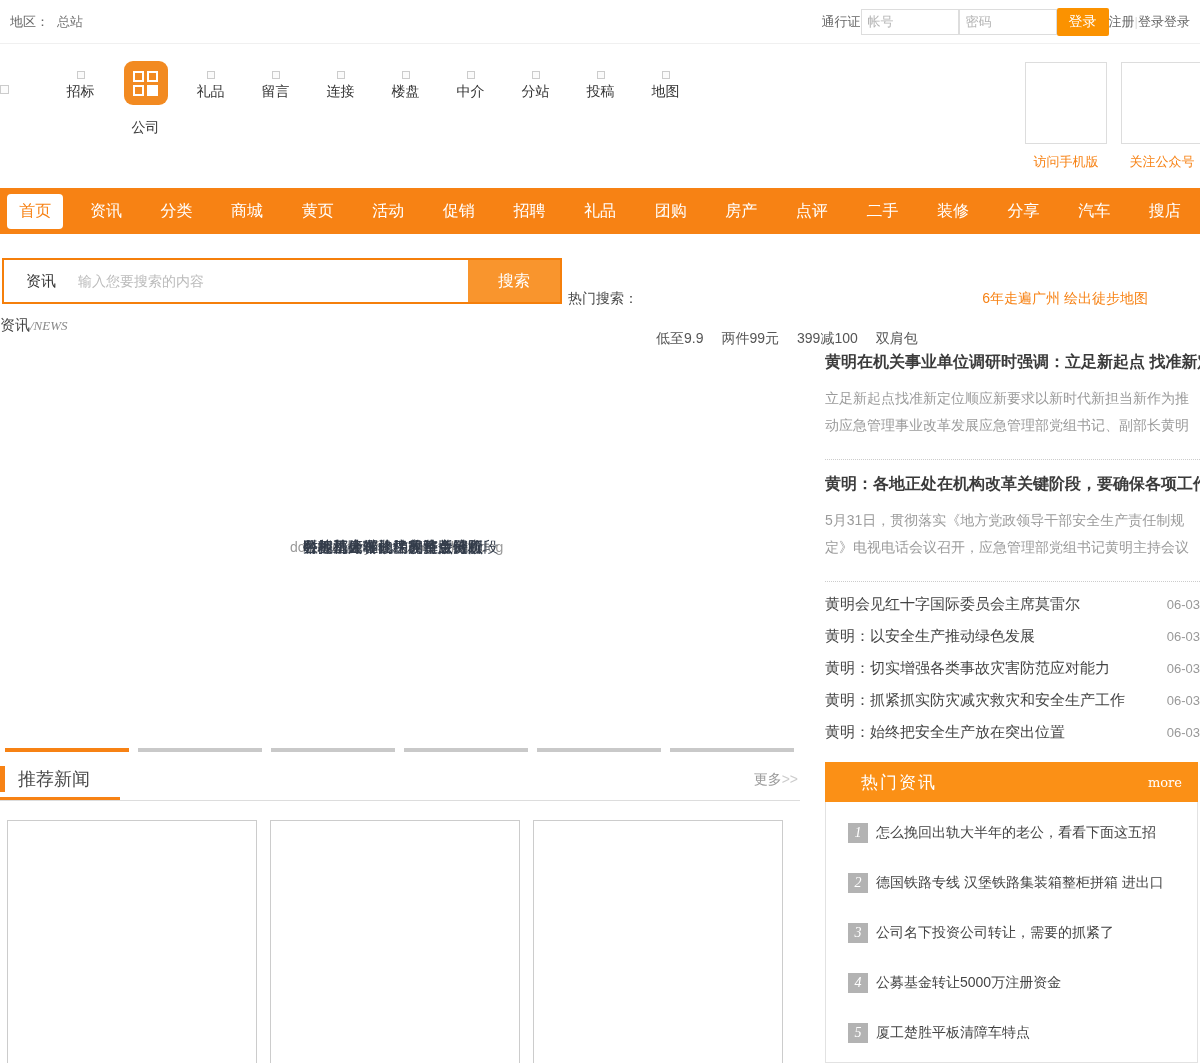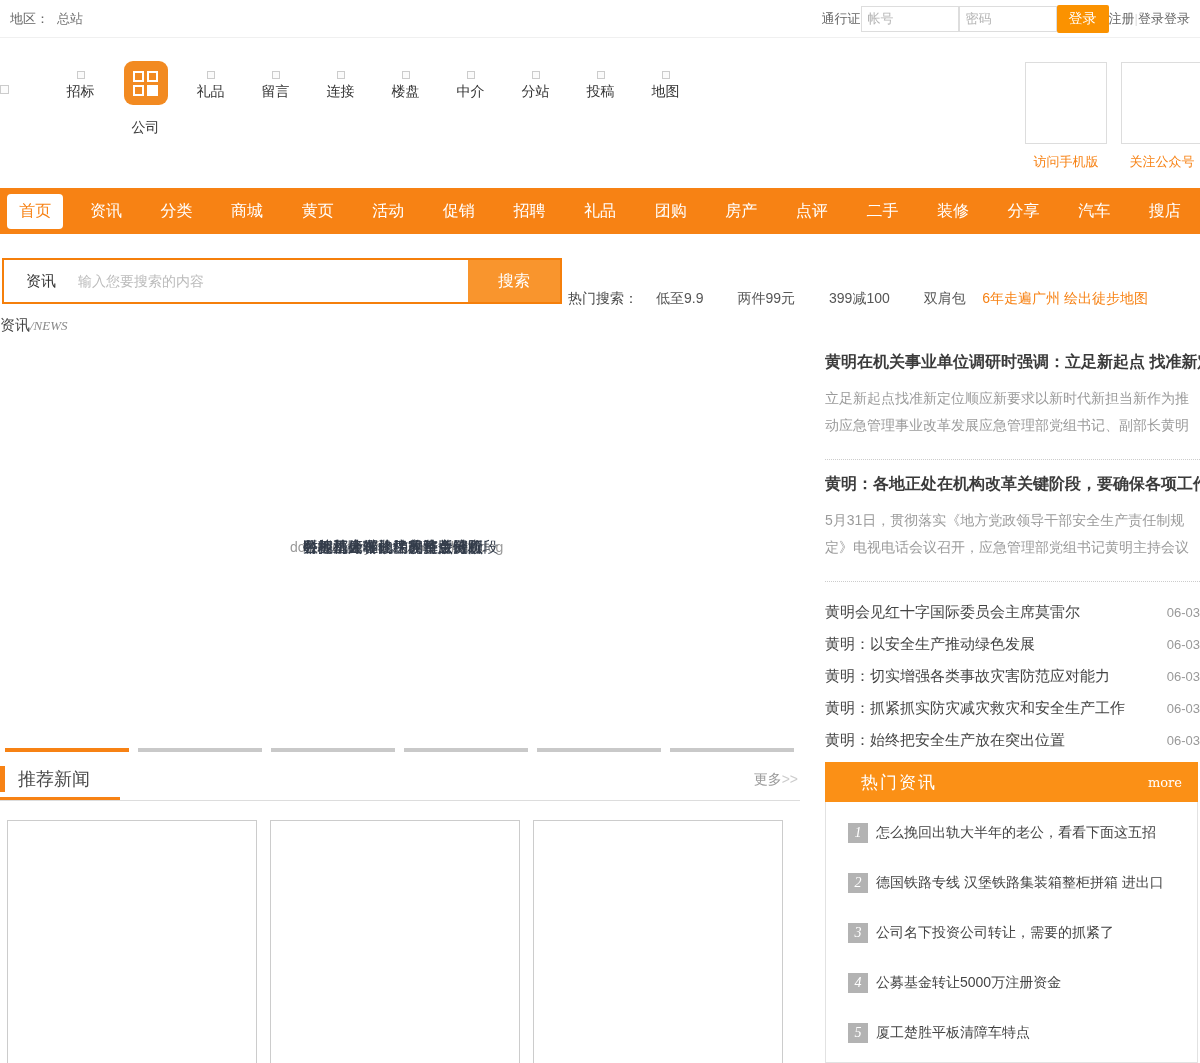--- a/index.html
+++ b/index.html
@@ -3,21 +3,21 @@
 <meta charset="utf-8">
 <style>
   html,body{margin:0;padding:0;background:#fff;}
   #page{position:relative;width:1200px;height:1063px;overflow:hidden;background:#fff;
         font-family:"Liberation Sans","DejaVu Sans",sans-serif;}
   a{text-decoration:none;}
   ul{list-style:none;margin:0;padding:0;}
   h1,h2,h3,p{margin:0;}
 
   
-  .topbar{position:absolute;left:0;top:0;width:1200px;height:38px;border-bottom:1px solid #f0f0f0;
+  .topbar{position:absolute;left:0;top:0;width:1200px;height:44px;border-bottom:1px solid #f0f0f0;
           box-sizing:border-box;display:flex;align-items:center;justify-content:space-between;
           padding:0 10px;font-size:13px;color:#666;}
   .region{display:flex;gap:8px;align-items:center;}
   .region a{color:#737373;cursor:pointer;}
   .login-area{display:flex;align-items:center;}
   .login-area input{width:84px;height:24px;border:1px solid #ddd;padding:0 6px;font-size:13px;color:#0369a1;
                     font-family:inherit;}
   .login-area input::placeholder{color:#b5b5b5;}
   .login-btn{background:#fb9200;color:#fff;border:none;width:52px;height:28px;font-size:14px;
              border-radius:2px;cursor:pointer;font-family:inherit;}
@@ -76,21 +76,21 @@
   .pager{position:absolute;left:5px;top:748px;display:flex;gap:9px;}
   .page-bar{width:124px;height:4px;background:#c9c9c9;cursor:pointer;}
   .page-bar.active{background:#f78214;}
 
   
   .news-col{position:absolute;left:825px;top:348px;width:375px;}
   .news-feature{padding:4px 0 20px;border-bottom:1px dotted #ccc;}
   .news-feature + .news-feature{padding-top:14px;}
   .feat-title{font-size:16px;font-weight:600;color:#3b3b3b;white-space:nowrap;overflow:hidden;cursor:pointer;}
   .feat-summary{margin-top:12px;font-size:14px;color:#9b9b9b;line-height:27px;}
-  .news-list{margin-top:14px;}
+  .news-list{margin-top:6px;}
   .news-list li{display:flex;justify-content:space-between;align-items:center;height:32px;
                 font-size:15px;color:#444;cursor:pointer;}
   .nl-title{white-space:nowrap;overflow:hidden;}
   .nl-date{color:#999;font-size:13px;margin-left:10px;flex:none;}
 
   
   .rec-header{position:absolute;left:0;top:762px;width:800px;height:38px;}
   .rec-bar{position:absolute;left:0;top:4px;width:5px;height:26px;background:#f78214;}
   .rec-title{position:absolute;left:18px;top:5px;font-size:18px;font-weight:500;color:#4a4a4a;}
   .rec-more{position:absolute;right:2px;top:9px;font-size:14px;color:#999;cursor:pointer;}
@@ -290,21 +290,21 @@
       </li>
     </ul>
 
   <div class="search-box">
     <span class="search-cat">资讯</span>
     <input class="search-input" placeholder="输入您要搜索的内容" style="">
     <button class="search-btn">搜索</button>
   </div>
   <div class="hot-search">
     <span>热门搜索：</span>
-    <span style="display:inline-flex;gap:34px;">
+    <span style="display:inline-flex;gap:18px;margin-top:40px;">
 
         <a class="hot-kw">低至9.9</a>
 
         <a class="hot-kw">两件99元</a>
 
         <a class="hot-kw">399减100</a>
 
         <a class="hot-kw">双肩包</a>
       </span>
   </div>

